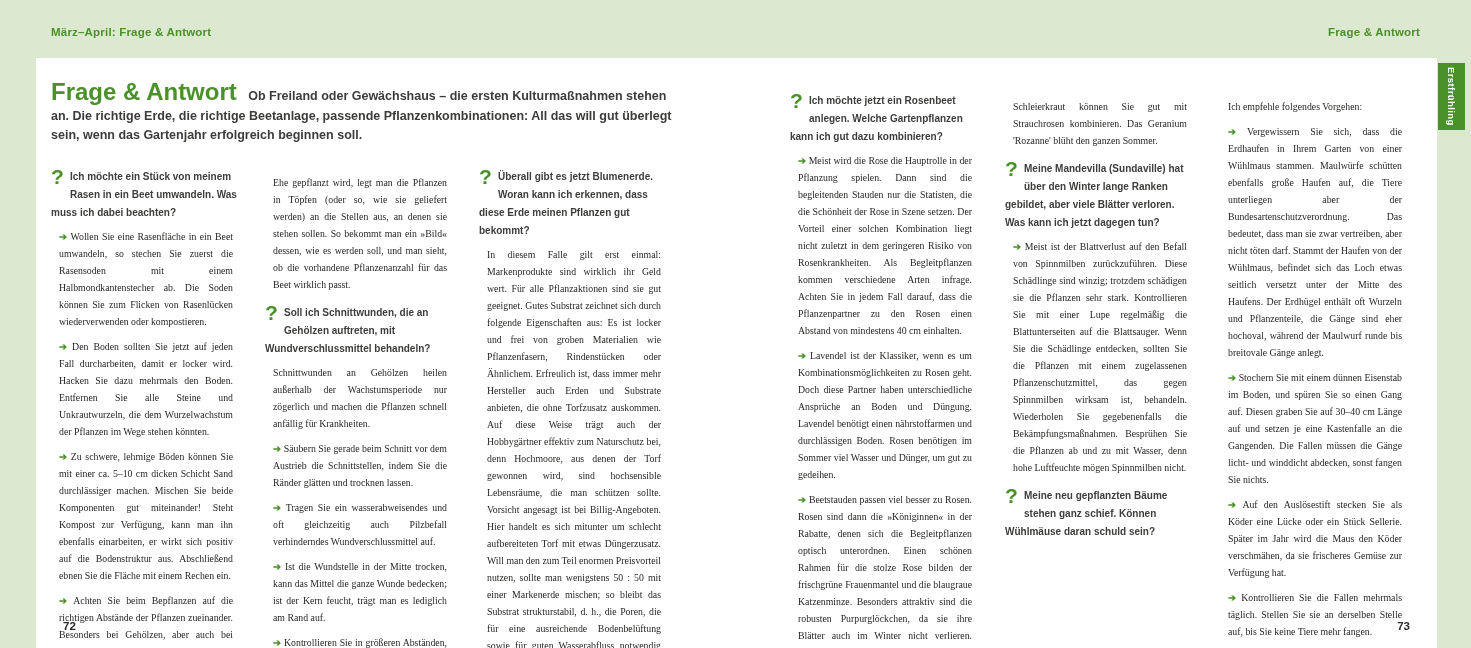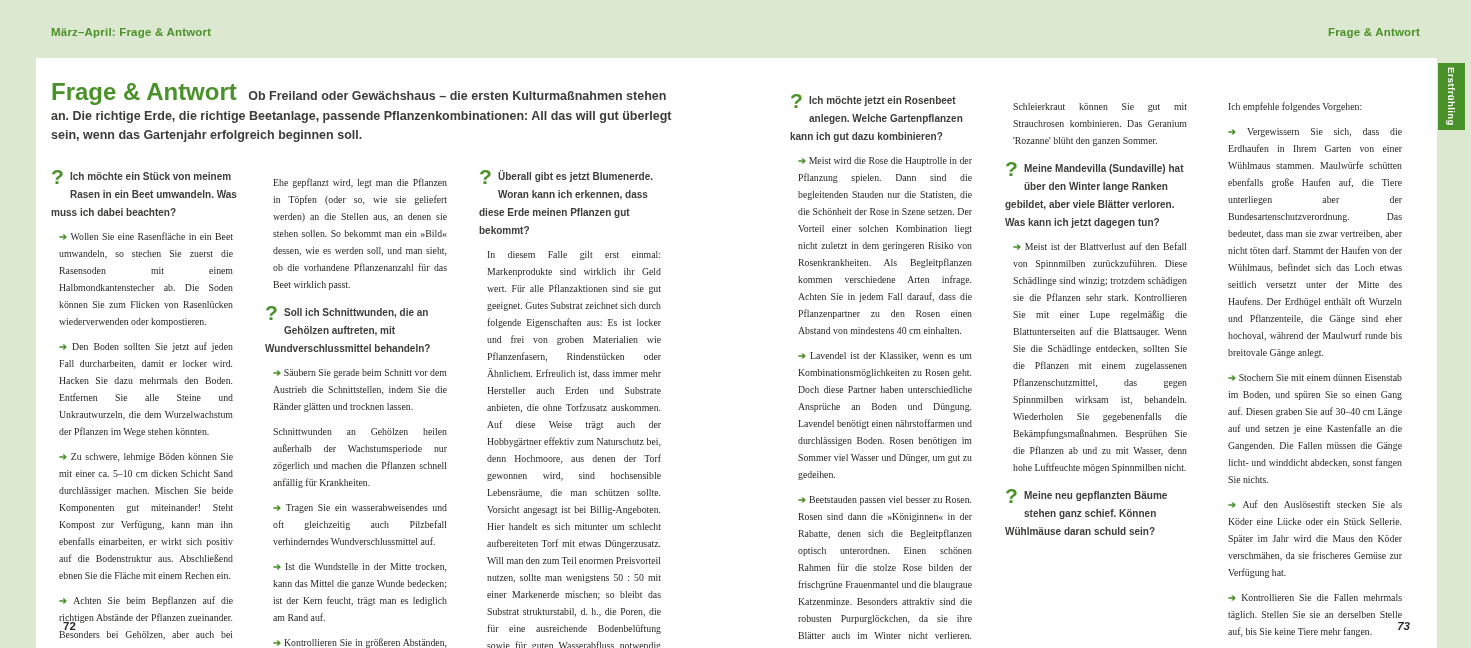--- a/index.html
+++ b/index.html
@@ -56,21 +56,21 @@
   }
   .qtext {
     color:#3d3d3b; font-size:10px; line-height:12.4px; font-weight:bold;
     font-family:"Liberation Sans", sans-serif;
   }
   .page-number {
     position:absolute; bottom:16px; color:#2b2b2b;
     font-size:11.5px; font-weight:bold;
   }
   .page-number.left { left:27px; }
-  .page-number.right { right:27px;font-style:italic; }
+  .page-number.right { right:27px; }
 </style>
 </head>
 <body>
 
 <div class="spread">
 
   <div class="running-head left">März–April: Frage &amp; Antwort</div>
   <div class="running-head right">Frage &amp; Antwort</div>
 
   <div class="season-tab">Erstfrühling</div>
@@ -84,22 +84,22 @@
         <div class="col">
           <div class="question"><span class="qmark">?</span><span class="qtext">Ich möchte ein Stück von meinem Rasen in ein Beet umwandeln. Was muss ich dabei beachten?</span></div>
           <p class="para"><span class="arrow">➔ </span><span>Wollen Sie eine Rasenfläche in ein Beet umwandeln, so stechen Sie zuerst die Rasensoden mit einem Halbmondkantenstecher ab. Die Soden können Sie zum Flicken von Rasenlücken wiederverwenden oder kompostieren.</span></p>
           <p class="para"><span class="arrow">➔ </span><span>Den Boden sollten Sie jetzt auf jeden Fall durcharbeiten, damit er locker wird. Hacken Sie dazu mehrmals den Boden. Entfernen Sie alle Steine und Unkrautwurzeln, die dem Wurzelwachstum der Pflanzen im Wege stehen könnten.</span></p>
           <p class="para"><span class="arrow">➔ </span><span>Zu schwere, lehmige Böden können Sie mit einer ca. 5–10 cm dicken Schicht Sand durchlässiger machen. Mischen Sie beide Komponenten gut miteinander! Steht Kompost zur Verfügung, kann man ihn ebenfalls einarbeiten, er wirkt sich positiv auf die Bodenstruktur aus. Abschließend ebnen Sie die Fläche mit einem Rechen ein.</span></p>
           <p class="para"><span class="arrow">➔ </span><span>Achten Sie beim Bepflanzen auf die richtigen Abstände der Pflanzen zueinander. Besonders bei Gehölzen, aber auch bei Stauden kann man sich leicht verschätzen – beachten Sie immer auch die Angaben auf den Etiketten. Also: Mut zur (anfänglichen) Lücke!</span></p>
         </div>
         <div class="col">
           <p class="para"><span>Ehe gepflanzt wird, legt man die Pflanzen in Töpfen (oder so, wie sie geliefert werden) an die Stellen aus, an denen sie stehen sollen. So bekommt man ein »Bild« dessen, wie es werden soll, und man sieht, ob die vorhandene Pflanzenanzahl für das Beet wirklich passt.</span></p>
           <div class="question"><span class="qmark">?</span><span class="qtext">Soll ich Schnittwunden, die an Gehölzen auftreten, mit Wundverschlussmittel behandeln?</span></div>
+          <p class="para"><span>Schnittwunden an Gehölzen heilen außerhalb der Wachstumsperiode nur zögerlich und machen die Pflanzen schnell anfällig für Krankheiten.</span></p>
           <p class="para"><span class="arrow">➔ </span><span>Säubern Sie gerade beim Schnitt vor dem Austrieb die Schnittstellen, indem Sie die Ränder glätten und trocknen lassen.</span></p>
-          <p class="para"><span>Schnittwunden an Gehölzen heilen außerhalb der Wachstumsperiode nur zögerlich und machen die Pflanzen schnell anfällig für Krankheiten.</span></p>
           <p class="para"><span class="arrow">➔ </span><span>Tragen Sie ein wasserabweisendes und oft gleichzeitig auch Pilzbefall verhinderndes Wundverschlussmittel auf.</span></p>
           <p class="para"><span class="arrow">➔ </span><span>Ist die Wundstelle in der Mitte trocken, kann das Mittel die ganze Wunde bedecken; ist der Kern feucht, trägt man es lediglich am Rand auf.</span></p>
           <p class="para"><span class="arrow">➔ </span><span>Kontrollieren Sie in größeren Abständen, denn unter dem Wundabschluss könnte Fäulnis entstehen. Im Sommer wird meist kein Wundverschluss benötigt, die Wunde schließt sich allein.</span></p>
         </div>
         <div class="col">
           <div class="question"><span class="qmark">?</span><span class="qtext">Überall gibt es jetzt Blumenerde. Woran kann ich erkennen, dass diese Erde meinen Pflanzen gut bekommt?</span></div>
           <p class="para"><span>In diesem Falle gilt erst einmal: Markenprodukte sind wirklich ihr Geld wert. Für alle Pflanzaktionen sind sie gut geeignet. Gutes Substrat zeichnet sich durch folgende Eigenschaften aus: Es ist locker und frei von groben Materialien wie Pflanzenfasern, Rindenstücken oder Ähnlichem. Erfreulich ist, dass immer mehr Hersteller auch Erden und Substrate anbieten, die ohne Torfzusatz auskommen. Auf diese Weise trägt auch der Hobbygärtner effektiv zum Naturschutz bei, denn Hochmoore, aus denen der Torf gewonnen wird, sind hochsensible Lebensräume, die man schützen sollte. Vorsicht angesagt ist bei Billig-Angeboten. Hier handelt es sich mitunter um schlecht aufbereiteten Torf mit etwas Düngerzusatz. Will man den zum Teil enormen Preisvorteil nutzen, sollte man wenigstens 50 : 50 mit einer Markenerde mischen; so bleibt das Substrat strukturstabil, d. h., die Poren, die für eine ausreichende Bodenbelüftung sowie für guten Wasserabfluss notwendig sind, bleiben erhalten. Kaufen Sie keine Erde aus der vergangenen Saison, denn mit der Zeit verschlechtert sich die Qualität.</span></p>
         </div>
       </div>
     <div class="page-number left">72</div>

